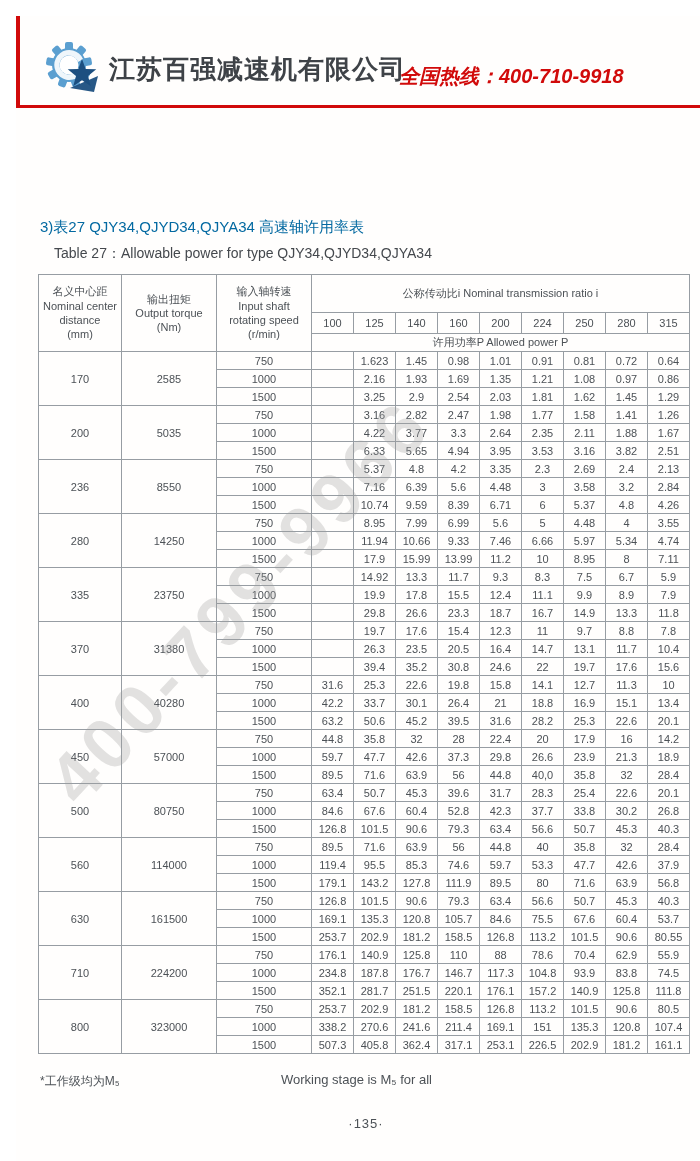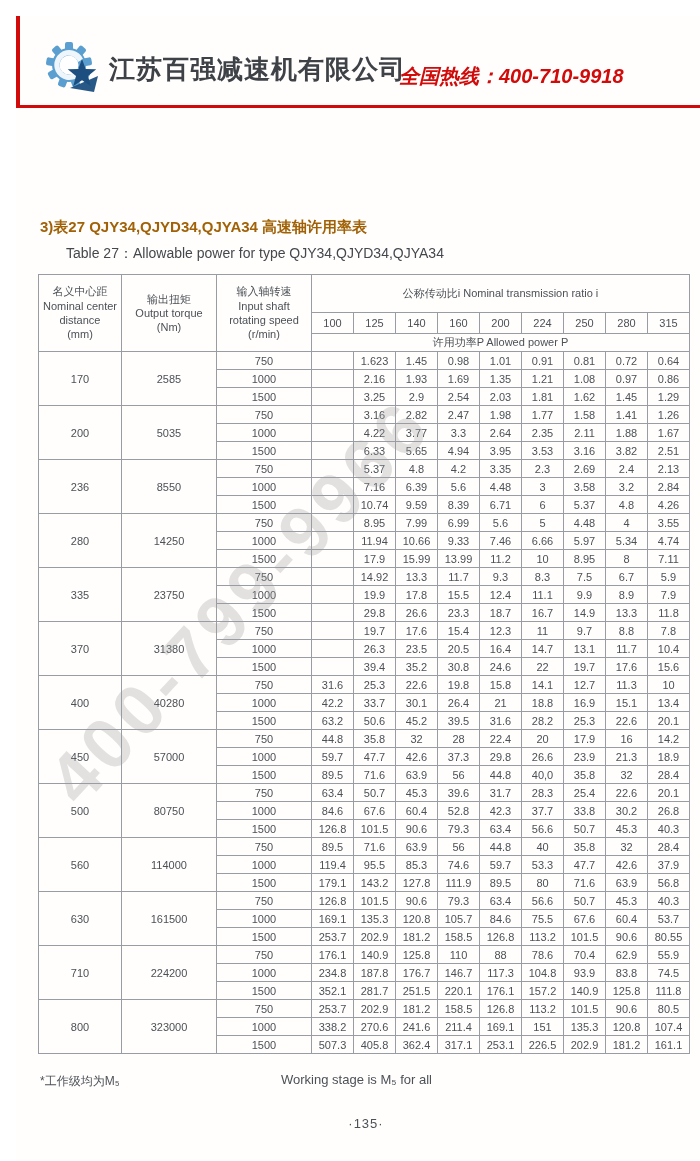--- a/index.html
+++ b/index.html
@@ -21,22 +21,22 @@
   .red-rule{position:absolute;left:0;top:89px;width:700px;height:3px;background:var(--accent-red);}
   .logo{position:absolute;left:26px;top:20px;width:64px;height:64px;}
   .logo .gear{fill:var(--logo-light-blue);}
   .logo .star{fill:var(--logo-dark-blue);}
   .company{position:absolute;left:93px;top:36px;font-size:26px;font-weight:bold;color:#3e4247;letter-spacing:1px;white-space:nowrap;}
   .hotline{position:absolute;left:383px;top:47px;font-size:20px;font-weight:bold;color:var(--accent-red);white-space:nowrap;font-style:italic;}
   
   .edge-shadow{position:absolute;right:0;top:135px;width:7px;height:910px;
     background:linear-gradient(to bottom,#595959 0%,#7d7d7d 8%,#9b9b9b 30%,#c2c2c2 60%,#e6e6e6 85%,rgba(255,255,255,0) 100%);}
   
-  .title-cn{position:absolute;left:24px;top:202px;font-size:15px;font-weight:bold;color:#a16207;white-space:nowrap;}
-  .title-en{position:absolute;left:50px;top:229px;font-size:14px;color:#44484d;white-space:nowrap;}
+  .title-cn{position:absolute;left:24px;top:202px;font-size:15px;font-weight:normal;color:#0369a1;white-space:nowrap;}
+  .title-en{position:absolute;left:38px;top:229px;font-size:14px;color:#44484d;white-space:nowrap;}
   
   .watermark{
     position:absolute;left:16px;top:748px;z-index:3;
     transform:rotate(-47deg);transform-origin:0 0;
     font-size:72px;font-weight:bold;letter-spacing:6px;
     color:rgba(158,158,158,0.30);white-space:nowrap;pointer-events:none;
   }
   
   .tbl-wrap{position:absolute;left:22px;top:258px;z-index:2;}
   table{border-collapse:collapse;table-layout:fixed;width:651px;background:transparent;}

